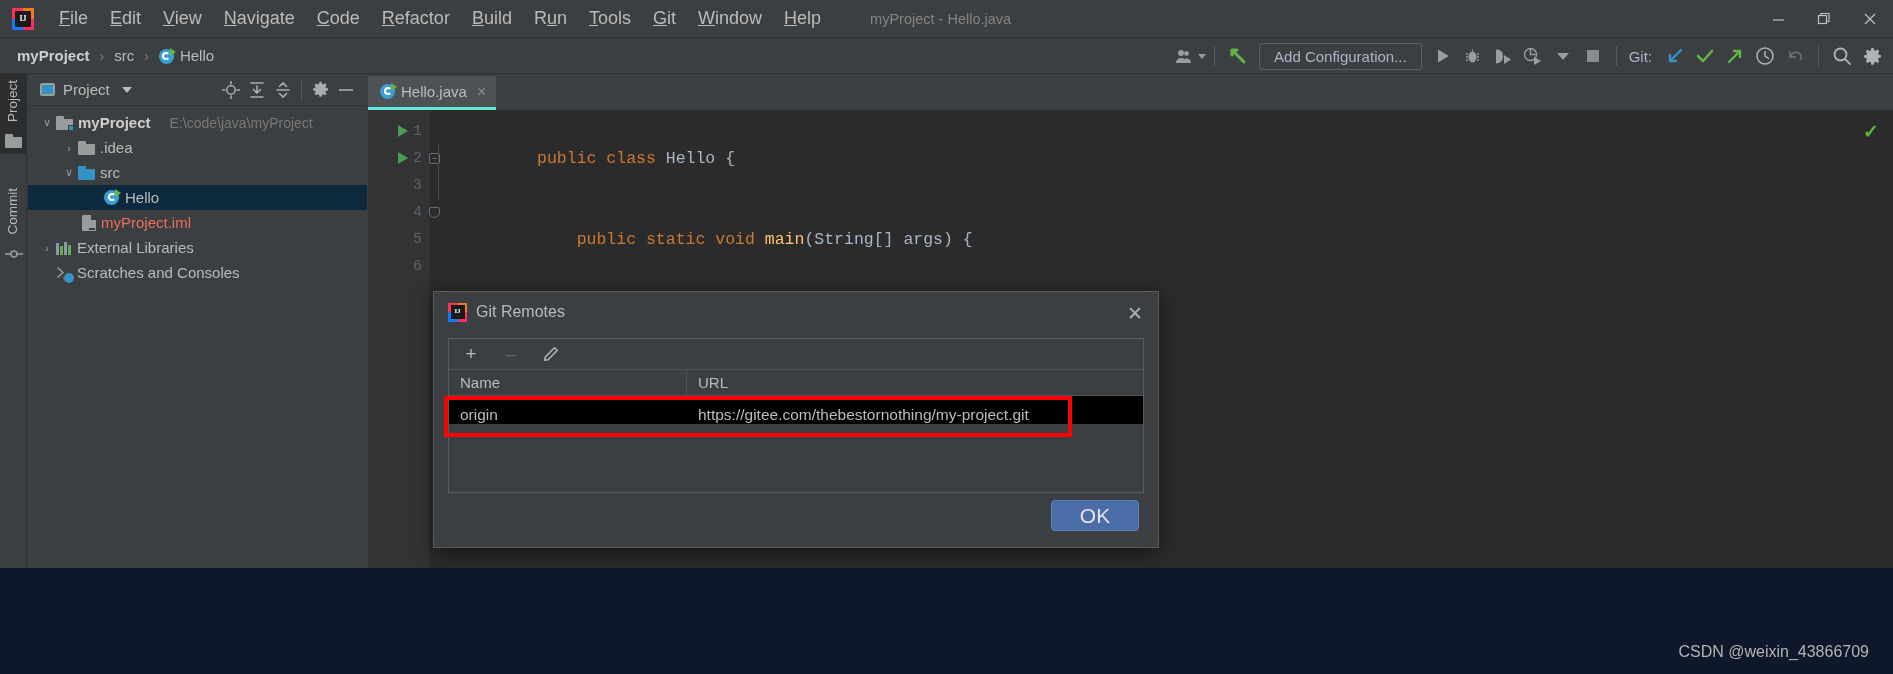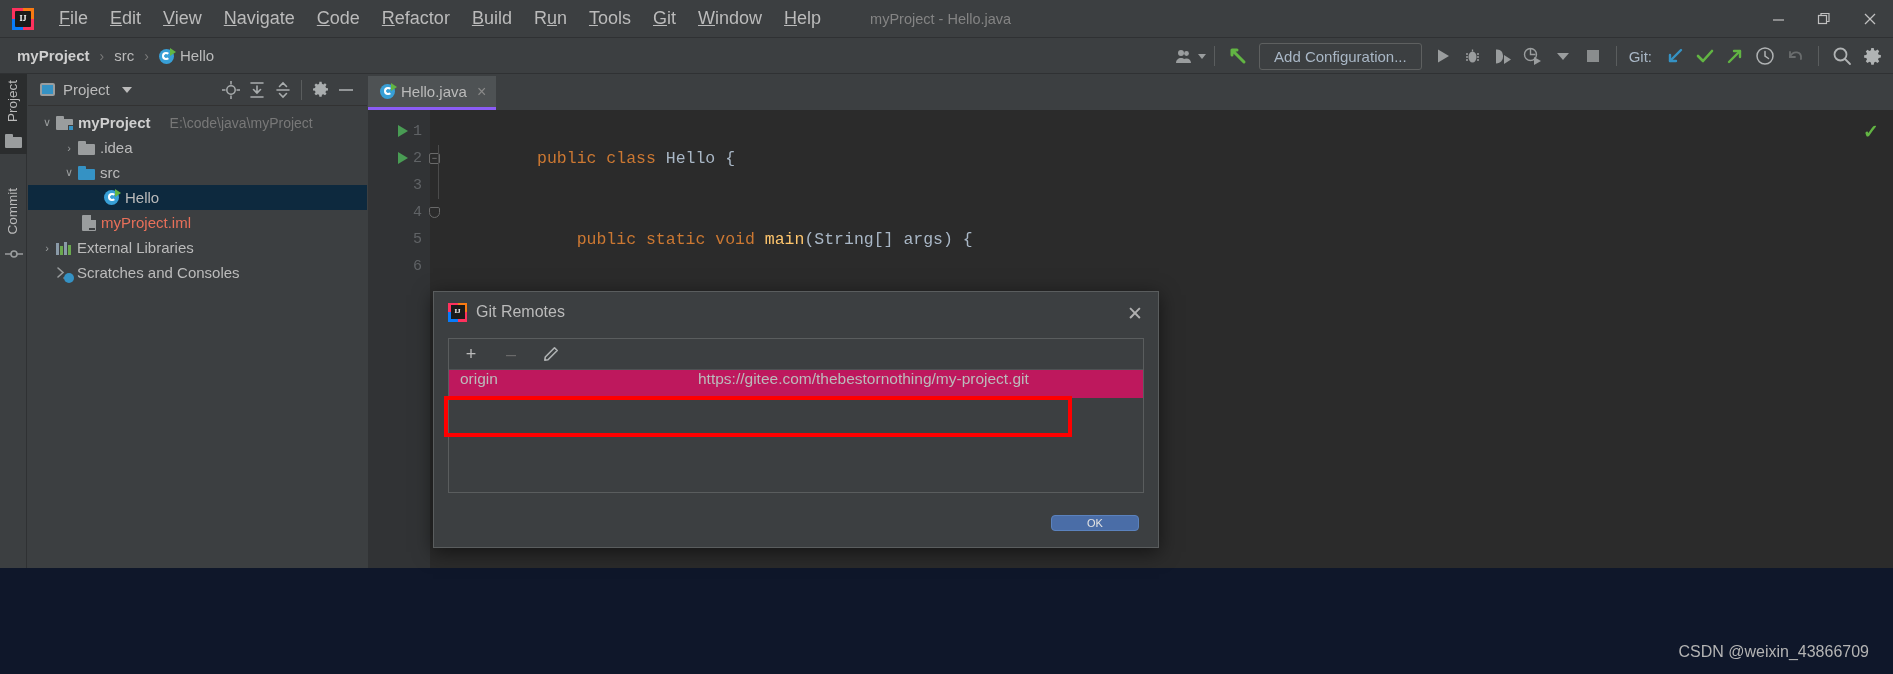--- a/index.html
+++ b/index.html
@@ -125,21 +125,21 @@
   .lib-ic i:nth-child(4){height:10px;background:#6aa84f;}
 
   .scr-ic { width:16px; height:16px; position:relative; flex:none; color:#9a9d9e; font-size:12px; }
   .scr-ic .clk { position:absolute; right:-2px; bottom:-2px; width:10px; height:10px; border-radius:50%; background:#3592c4; }
 
   
   .editor-area { position:absolute; left:368px; top:74px; width:1525px; height:494px; background:#2b2b2b; }
   .tabbar { height:36px; background:#3c3f41; display:flex; align-items:flex-end; }
   .tab {
     height:34px; background:#4e5254; display:flex; align-items:center;
-    padding: 0 10px 0 12px; border-bottom:3px solid #8b5cf6; font-size:15px; color:#bbbbbb;
+    padding: 0 10px 0 12px; border-bottom:3px solid #5eead4; font-size:15px; color:#bbbbbb;
   }
   .tab .x { margin-left:10px; color:#8a8a8a; font-size:16px; }
 
   .codewrap { position:relative; height:458px; background:#2b2b2b; display:flex; }
   .gutter { width:62px; background:#313335; position:relative; padding-top:8px; }
   .gline { height:27px; display:flex; align-items:center; justify-content:flex-end; padding-right:8px; position:relative;}
   .gnum { color:#606366; font-size:15px; font-family:"Liberation Mono", monospace; }
   .runmark { position:absolute; left:30px; top:7px; width:0;height:0;
     border-left:10px solid #499c54; border-top:6px solid transparent; border-bottom:6px solid transparent; }
   .foldmark { position:absolute; right:-10px; top:8px; width:11px; height:11px;
@@ -174,32 +174,32 @@
     display:flex;align-items:center;justify-content:center;color:#b0b0b0;font-size:19px; }
 
   .tbl-wrap { position:absolute; left:14px; top:46px; width:696px; height:155px; border:1px solid #5a5d5e; background:#3c3f41; }
   .tbl-toolbar { height:31px; display:flex; align-items:center; padding-left:12px; gap:20px; border-bottom:1px solid #4e5254;}
   .tt-btn { color:#bbbbbb; font-size:18px; display:flex; align-items:center; justify-content:center; width:20px;height:20px;}
   .tt-btn.disabled { color:#6a6a6a; }
   .tbl-head { height:26px; display:flex; background:#3c3f41; border-bottom:1px solid #4e5254; }
   .th { color:#bbbbbb; font-size:15px; display:flex; align-items:center; padding-left:11px; }
   .th.name { width:238px; border-right:1px solid #4e5254; }
   .th.url { flex:1; }
-  .tbl-row { height:28px; display:flex; align-items:flex-start; background:#be185d; }
+  .tbl-row { height:28px; display:flex; align-items:flex-end; background:#000000; }
   .td { color:#bbbbbb; font-size:15.5px; display:flex; align-items:center; padding-left:11px; }
   .td.name { width:238px; }
   .td.url { flex:1; }
   .hl-box {
     position:absolute; left:444px; top:396px; width:628px; height:41px;
     border:4px solid #ff0000; pointer-events:none; z-index:20;
   }
   .okbtn {
-    position:absolute; right:19px; bottom:16px; width:88px; height:16px;
+    position:absolute; right:19px; bottom:16px; width:88px; height:31px;
     background:#4a6da7; border:1px solid #5b82bd; border-radius:4px;
-    color:#e3e3e3; font-size:11px; display:flex; align-items:center; justify-content:center;margin-left:20px;
+    color:#e3e3e3; font-size:21px; display:flex; align-items:center; justify-content:center;margin-left:20px;
   }
 
   
   .bottombar { position:absolute; left:0; bottom:0; width:1893px; height:106px; background:#0f172a; }
   .watermark { position:absolute; right:24px; bottom:13px; color:#b4b4b4; font-size:16px; }
 </style>
 </head>
 <body>
 
 <div id="app">
@@ -562,20 +562,24 @@
     <div class="tbl-wrap">
       <div class="tbl-toolbar">
         <div class="tt-btn">+</div>
         <div class="tt-btn disabled">–</div>
         <div class="tt-btn">
           <svg width="16" height="16" viewBox="0 0 16 16" fill="none" stroke="#b0b3b4" stroke-width="1.6" stroke-linejoin="round">
             <path d="M11.5 1.8 L14.2 4.5 L5 13.7 L1.8 14.2 L2.3 11 Z"></path>
           </svg>
         </div>
       </div>
+      <div class="tbl-head">
+        <div class="th name">Name</div>
+        <div class="th url">URL</div>
+      </div>
       <div class="tbl-row">
         <div class="td name">origin</div>
         <div class="td url">https://gitee.com/thebestornothing/my-project.git</div>
       </div>
     </div>
 
     <div class="okbtn">OK</div>
   </div>
 
   <div class="hl-box"></div>

